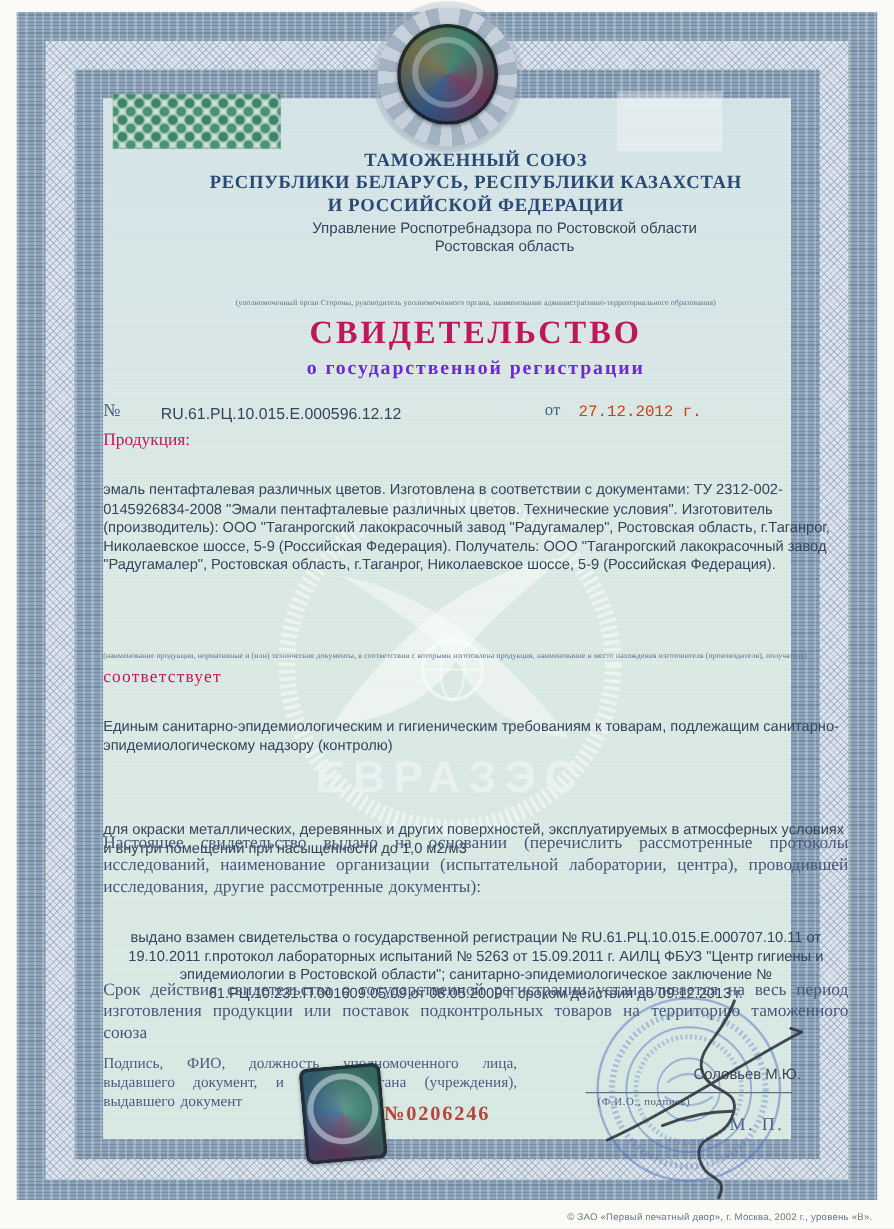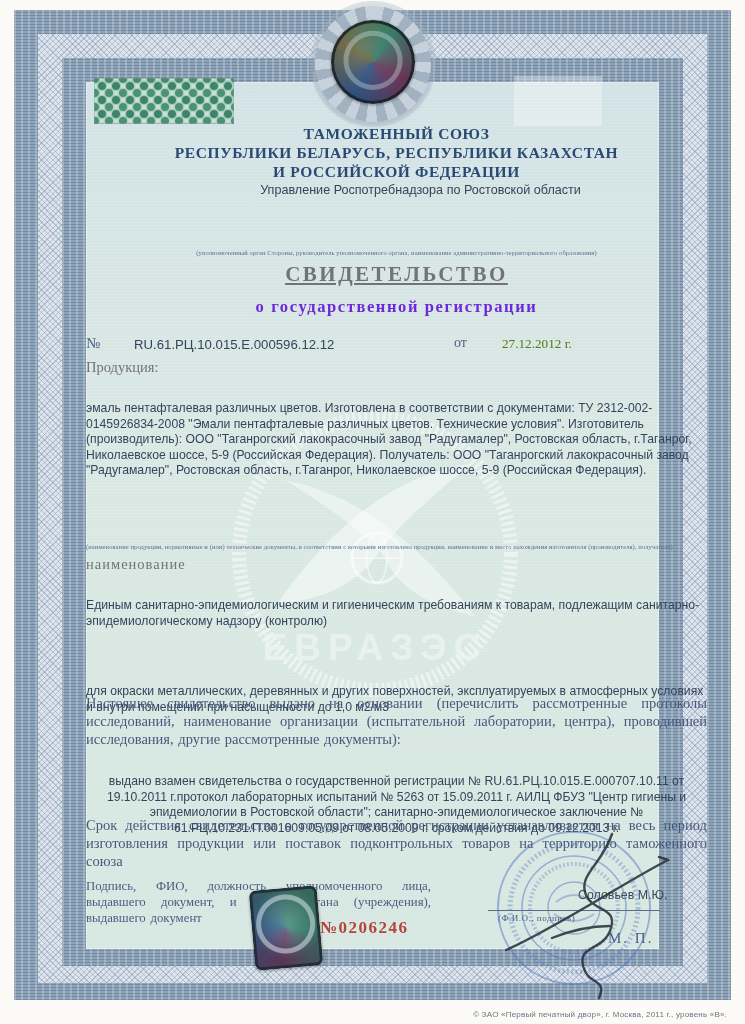--- a/index.html
+++ b/index.html
@@ -23,30 +23,30 @@
     background-blend-mode:normal;
     box-shadow:0 0 0 1px rgba(255,255,255,.35) inset;}
   .content-bg::after{content:"";position:absolute;inset:0;
     background:repeating-linear-gradient(0deg, rgba(255,255,255,.10) 0 1px, transparent 1px 3px);}
   
   .abs{position:absolute;left:86px;width:621px;}
   .center{text-align:center;}
   .union-line{font-weight:bold;color:#2a4a74;font-size:15.5px;line-height:19px;letter-spacing:.6px;}
   .auth-line{font-family:"Liberation Sans",sans-serif;color:#35455a;font-size:12.6px;line-height:15px;padding-left:48px;}
   .tiny-note{color:#57708f;font-size:6.5px;white-space:nowrap;letter-spacing:.1px;}
-  .doc-title{font-weight:bold;color:#737373;font-size:21px;letter-spacing:2.5px;text-decoration:underline;}
+  .doc-title{font-weight:bold;color:#be185d;font-size:27px;letter-spacing:2.5px;}
   .doc-subtitle{font-weight:bold;color:#6d28d9;font-size:16.5px;letter-spacing:1.6px;}
-  .serif-label{color:#737373;font-size:14.5px;}
+  .serif-label{color:#be185d;font-size:14.5px;}
   .serif-body{color:#47587a;font-size:14.5px;line-height:18px;text-align:justify;word-spacing:2.5px;}
   .sans-body{font-family:"Liberation Sans",sans-serif;color:#33455c;font-size:12.2px;line-height:15.5px;margin-top:24px;}
   .reg-line span{position:absolute;top:0;}
   .num-label{left:0;color:#4a5d80;font-size:15px;}
   .num-value{left:32px;top:2px!important;font-family:"Liberation Sans",sans-serif;color:#33455c;font-size:13.2px;margin-left:16px;}
   .date-label{left:368px;color:#4a5d80;font-size:14px;}
-  .date-value{left:396px;top:1px!important;font-family:Liberation Serif, serif;color:#4d7c0f;font-size:13.2px;margin-left:20px;}
+  .date-value{left:396px;top:1px!important;font-family:Liberation Mono, monospace;color:#c2410c;font-size:13.2px;}
   .blank-no{position:absolute;left:320px;top:918px;color:#b5443b;font-weight:bold;
     font-size:17px;letter-spacing:1.5px;}
   .sig-label{width:345px;color:#4a5d80;font-size:12.8px;line-height:16px;text-align:justify;word-spacing:1.5px;}
   .sig-name{position:absolute;left:578px;top:888px;font-family:"Liberation Sans",sans-serif;
     color:#3c4650;font-size:12.4px;}
   .sig-line{position:absolute;left:488px;top:910px;width:172px;border-top:1px solid #5a6b84;}
   .fio-note{position:absolute;left:498px;top:913px;color:#4a5d80;font-size:9px;letter-spacing:.5px;}
   .mp{position:absolute;left:608px;top:930px;color:#4a5d80;font-size:15px;letter-spacing:2px;}
   .copyright{position:absolute;right:18px;bottom:5px;font-family:"Liberation Sans",sans-serif;
     color:#6a7685;font-size:8px;letter-spacing:.2px;}
@@ -108,38 +108,39 @@
     <text x="146" y="252" text-anchor="middle" font-family="Liberation Sans, sans-serif" font-weight="bold" font-size="37" letter-spacing="7" fill="#edf4f3" opacity="0.85">ЕВРАЗЭС</text>
   </svg>
 
   <div class="abs center" style="top:124px;">
     <div class="union-line">ТАМОЖЕННЫЙ СОЮЗ</div>
     <div class="union-line">РЕСПУБЛИКИ БЕЛАРУСЬ, РЕСПУБЛИКИ КАЗАХСТАН</div>
     <div class="union-line">И РОССИЙСКОЙ ФЕДЕРАЦИИ</div>
   </div>
   <div class="abs center" style="top:183px;">
     <div class="auth-line">Управление Роспотребнадзора по Ростовской области</div>
+    <div class="auth-line">Ростовская область</div>
   </div>
   <div class="abs center tiny-note" style="top:249px;">(уполномоченный орган Стороны, руководитель уполномоченного органа, наименование административно-территориального образования)</div>
 
   <div class="abs center doc-title" style="top:262px;">СВИДЕТЕЛЬСТВО</div>
   <div class="abs center doc-subtitle" style="top:297px;">о государственной регистрации</div>
 
   <div class="abs reg-line" style="top:335px;height:20px;">
     <span class="num-label">№</span>
     <span class="num-value">RU.61.РЦ.10.015.Е.000596.12.12</span>
     <span class="date-label">от</span>
     <span class="date-value">27.12.2012 г.</span>
   </div>
 
   <div class="abs serif-label" style="top:359px;">Продукция:</div>
   <div class="abs sans-body" style="top:377px;">эмаль пентафталевая различных цветов. Изготовлена в соответствии с документами: ТУ 2312-002-0145926834-2008 "Эмали пентафталевые различных цветов. Технические условия". Изготовитель (производитель): ООО "Таганрогский лакокрасочный завод "Радугамалер", Ростовская область, г.Таганрог, Николаевское шоссе, 5-9 (Российская Федерация).  Получатель: ООО "Таганрогский лакокрасочный завод "Радугамалер", Ростовская область, г.Таганрог, Николаевское шоссе, 5-9 (Российская Федерация).</div>
   <div class="abs tiny-note" style="top:543px;">(наименование продукции, нормативные и (или) технические документы, в соответствии с которыми изготовлена продукция, наименование и место нахождения изготовителя (производителя), получателя)</div>
 
-  <div class="abs serif-label" style="top:556px;letter-spacing:1px;">наименование</div>
+  <div class="abs serif-label" style="top:556px;letter-spacing:1px;">соответствует</div>
   <div class="abs sans-body" style="top:574px;">Единым санитарно-эпидемиологическим и гигиеническим требованиям к товарам, подлежащим санитарно-эпидемиологическому надзору (контролю)</div>
 
   <div class="abs sans-body" style="top:660px;">для окраски металлических, деревянных и других поверхностей, эксплуатируемых в атмосферных условиях и внутри помещений при насыщенности до 1,0 м2/м3</div>
 
   <div class="abs serif-body" style="top:694px;word-spacing:1px;font-family:Liberation Serif, serif;">Настоящее свидетельство выдано на основании (перечислить рассмотренные протоколы исследований, наименование организации (испытательной лаборатории, центра), проводившей исследования, другие рассмотренные документы):</div>
   <div class="abs sans-body" style="top:750px;text-align:center;">выдано взамен свидетельства о государственной регистрации № RU.61.РЦ.10.015.Е.000707.10.11 от 19.10.2011 г.протокол лабораторных испытаний № 5263 от 15.09.2011 г. АИЛЦ ФБУЗ "Центр гигиены и эпидемиологии в Ростовской области"; санитарно-эпидемиологическое заключение № 61.РЦ.10.231.П.001609.05.09 от 08.05.2009 г. сроком действия до 09.12.2013 г.</div>
 
   <div class="abs serif-body" style="top:816px;word-spacing:2px;">Срок действия свидетельства о государственной регистрации устанавливается на весь период изготовления продукции или поставок подконтрольных товаров на территорию таможенного союза</div>
 
   <div class="abs sig-label" style="top:878px;">Подпись, ФИО, должность уполномоченного лица, выдавшего документ, и печать органа (учреждения), выдавшего документ</div>
@@ -164,15 +165,15 @@
     <g stroke="#2f3640" stroke-width="2.4" fill="none" stroke-linecap="round" opacity="0.9">
       <path d="M14 132 C60 112 140 60 176 42"></path>
       <path d="M176 42 l-9 -3"></path>
       <path d="M120 16 C110 46 88 56 93 74 C98 94 126 88 119 110 C112 134 86 126 91 148 C96 168 116 160 107 180"></path>
       <path d="M60 120 C80 112 100 108 118 108"></path>
     </g>
   </svg>
 
   <div class="holo-square"></div>
 
-  <div class="copyright">© ЗАО «Первый печатный двор»,  г. Москва,  2011 г., уровень «В».</div>
+  <div class="copyright">© ЗАО «Первый печатный двор»,  г. Москва,  2002 г., уровень «В».</div>
 
 </div>
 
 </body></html>

